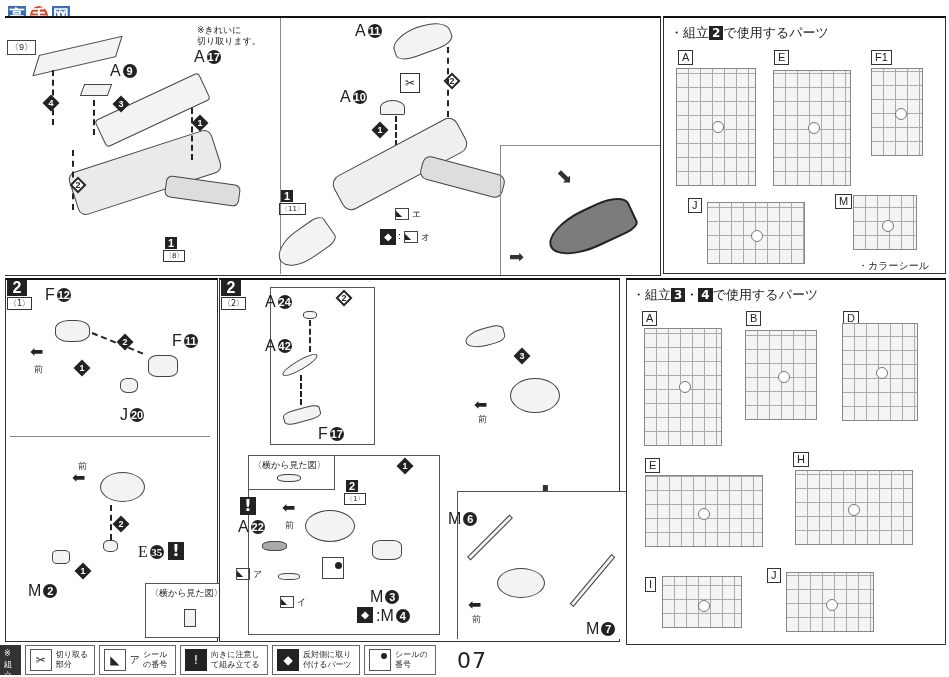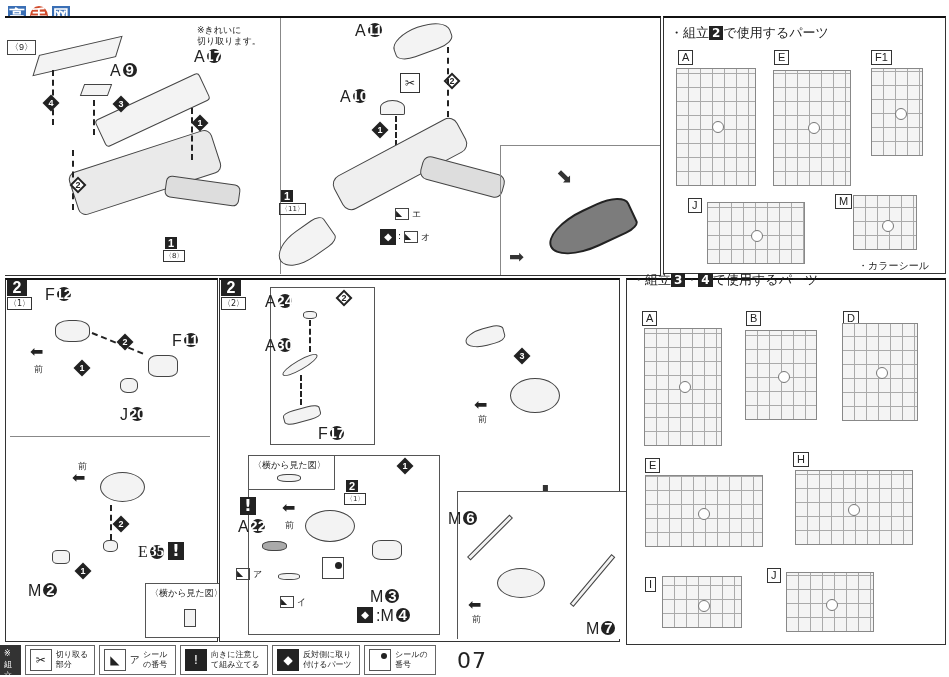--- a/index.html
+++ b/index.html
@@ -3,21 +3,21 @@
 <meta charset="utf-8">
 <style>
   * { box-sizing: border-box; margin: 0; padding: 0; }
   body { width: 949px; height: 677px; background: #ffffff; position: relative; overflow: hidden;
          font-family: "DejaVu Sans", sans-serif; color: #222; }
   .abs { position: absolute; }
   .frame { position: absolute; border: 1.5px solid #333; background: #fff; }
   .thin { position: absolute; border: 1px solid #555; background: #fff; margin-left: 20px; }
   .lbl { position: absolute; font-family: "Liberation Sans", sans-serif; font-size: 16px; color: #222; white-space: nowrap; }
   .circ { display: inline-flex; width: 14px; height: 14px; border-radius: 50%; background: #222; color: #fff;
-          font-size: 15px; font-weight: bold; align-items: center; justify-content: center; vertical-align: 1px; margin-left: 2px; }
+          font-size: 11px; font-weight: bold; align-items: center; justify-content: center; vertical-align: 1px; margin-left: 2px; }
   .diamond { position: absolute; width: 16px; height: 16px; }
   .diamond .d { position:absolute; left:2px; top:2px; width: 12px; height: 12px; background: #222; transform: rotate(45deg); }
   .diamond.outline .d { background:#fff; border:2px solid #222; }
   .diamond span { position:absolute; left:0; top:0; width:16px; height:16px; text-align:center; line-height:16px;
                   font-size: 9px; font-weight:bold; color:#fff; font-family:"Liberation Sans",sans-serif; }
   .diamond.outline span { color:#222; }
   .stepbox { position:absolute; background:#222; color:#fff; font-family:"Liberation Sans",sans-serif;
              font-weight:bold; text-align:center; }
   .subtag { position:absolute; font-size:9px; border:1px solid #444; padding:0 2px; background:#fff; font-family:"Liberation Sans",sans-serif; }
   .parts-title { position:absolute; font-size:13px; font-family:"DejaVu Sans",sans-serif; color:#222; white-space:nowrap; }
@@ -185,21 +185,21 @@
 <div class="stepbox" style="left:221px;top:280px;width:20px;height:16px;font-size:16px;line-height:16px;">2</div>
 <div class="abs" style="left:221px;top:297px;font-size:8px;border:1px solid #333;padding:0 1px;">〈2〉</div>
 <div class="thin" style="left:250px;top:287px;width:105px;height:158px;"></div>
 <div class="lbl" style="left:265px;top:293px;"><span>A</span><span class="circ">24</span></div>
 <div class="diamond outline" style="left:336px;top:290px;">
     <div class="d"></div>
     <span>2</span>
   </div>
 <div class="part" style="left:303px;top:311px;width:14px;height:8px;border-radius:40%;"></div>
 <div class="dash" style="left:309px;top:320px;height:32px;"></div>
-<div class="lbl" style="left:265px;top:337px;"><span>A</span><span class="circ">30</span></div>
+<div class="lbl" style="left:265px;top:337px;"><span>A</span><span class="circ">42</span></div>
 <div class="part" style="left:280px;top:360px;width:40px;height:10px;border-radius:50%;transform:rotate(-30deg);"></div>
 <div class="dash" style="left:300px;top:375px;height:30px;"></div>
 <div class="part" style="left:283px;top:408px;width:38px;height:14px;border-radius:30%;transform:rotate(-15deg);"></div>
 <div class="lbl" style="left:318px;top:425px;"><span>F</span><span class="circ">17</span></div>
 
 <div class="thin" style="left:228px;top:455px;width:192px;height:180px;"></div>
 <div class="diamond" style="left:397px;top:458px;">
     <div class="d"></div>
     <span>1</span>
   </div>
@@ -240,21 +240,21 @@
 <div class="thin" style="left:437px;top:491px;width:183px;height:148px;border-right:none;border-bottom:none;"></div>
 <div class="lbl" style="left:448px;top:510px;"><span>M</span><span class="circ">6</span></div>
 <div class="part" style="left:460px;top:535px;width:60px;height:5px;transform:rotate(-45deg);"></div>
 <div class="part" style="left:497px;top:568px;width:48px;height:30px;border-radius:50%;"></div>
 <div class="part" style="left:560px;top:578px;width:65px;height:5px;transform:rotate(-50deg);"></div>
 <div class="arrow" style="left:468px;top:597px;">⬅</div>
 <div class="front-lbl" style="left:472px;top:613px;">前</div>
 <div class="lbl" style="left:586px;top:620px;"><span>M</span><span class="circ">7</span></div>
 
 <div class="frame" style="left:626px;top:278px;width:320px;height:367px;border-top:2px solid #111;"></div>
-<div class="parts-title" style="left:632px;top:271px;text-align:center;">
+<div class="parts-title" style="left:632px;top:286px;text-align:center;">
   <span>・組立</span><span class="inv">3</span><span>・</span><span class="inv">4</span><span>で使用するパーツ</span>
 </div>
 <div class="runner-lbl" style="left:642px;top:311px;">A</div>
 <div class="runner" style="left:644px;top:328px;width:78px;height:118px;"></div>
 <div class="runner-lbl" style="left:746px;top:311px;">B</div>
 <div class="runner" style="left:745px;top:330px;width:72px;height:90px;"></div>
 <div class="runner-lbl" style="left:843px;top:311px;">D</div>
 <div class="runner" style="left:842px;top:323px;width:76px;height:98px;"></div>
 <div class="runner-lbl" style="left:645px;top:458px;">E</div>
 <div class="runner" style="left:645px;top:475px;width:118px;height:72px;"></div>

